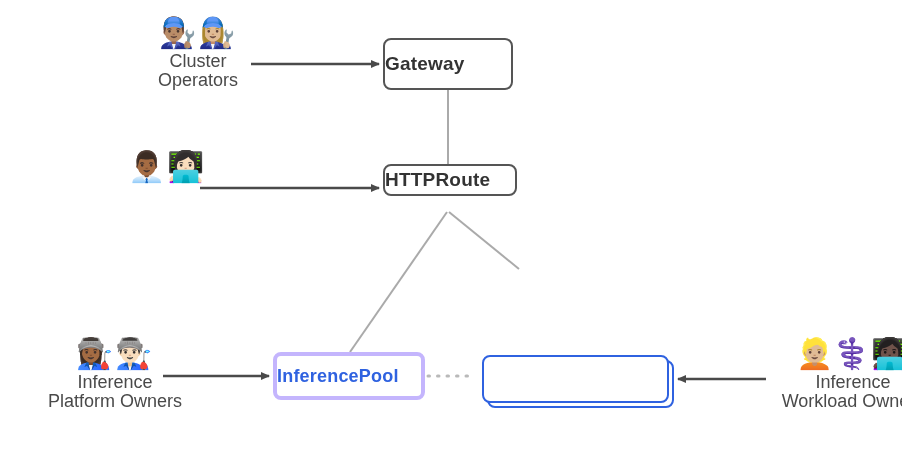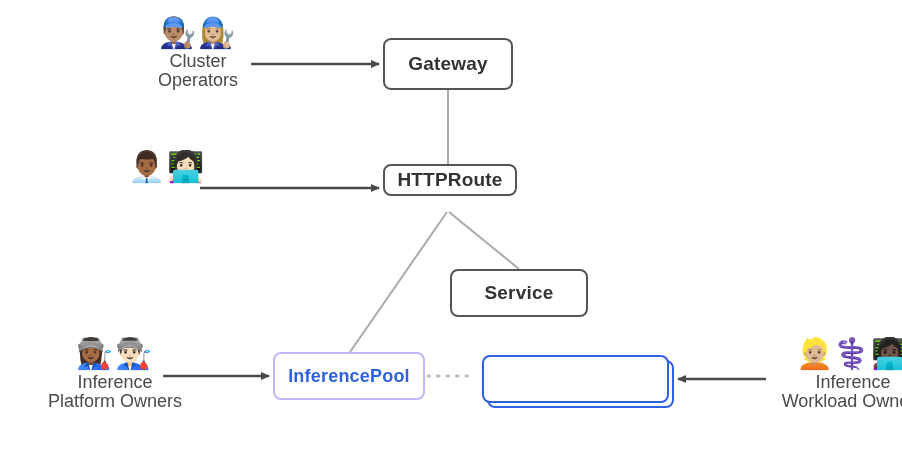--- a/index.html
+++ b/index.html
@@ -21,33 +21,32 @@
     top: 0;
     width: 902px;
     height: 457px;
     pointer-events: none;
   }
   .node {
     position: absolute;
     box-sizing: border-box;
     display: flex;
     align-items: center;
-    justify-content: center;
     border-radius: 8px;
     background: #ffffff;
     font-weight: bold;
     letter-spacing: 0.2px;
   }
   .node.gray {
     border: 2px solid #555555;
     color: #333333;
     font-size: 19px;
   }
   .node.blue {
-    border: 2px solid #c4b5fd;
+    border: 4px solid #c4b5fd;
     color: #2f62e0;
     font-size: 18px;
   }
   .stack-layer {
     position: absolute;
     box-sizing: border-box;
     border: 2px solid #2f62e0;
     border-radius: 8px;
     background: #ffffff;
   }
@@ -101,23 +100,20 @@
   </svg>
 
   <div class="node gray" style="left:383px; top:38px; width:130px; height:52px;">
     <span>Gateway</span>
   </div>
 
   <div class="node gray" style="left:383px; top:164px; width:134px; height:32px;">
     <span>HTTPRoute</span>
   </div>
 
-  <div class="node gray" style="left:450px; top:269px; width:138px; height:48px;">
-    <span>Service</span>
-  </div>
 
   <div class="node blue" style="left:273px; top:352px; width:152px; height:48px;">
     <span>InferencePool</span>
   </div>
 
   <div class="stack-layer" style="left:487px; top:360px; width:187px; height:48px;"></div>
   <div class="stack-layer" style="left:482px; top:355px; width:187px; height:48px;"></div>
 
   <div class="actor" style="left:146px; top:16px; width:104px;">
     <span class="actor-emoji">👨🏽‍🔧👩🏼‍🔧</span>

